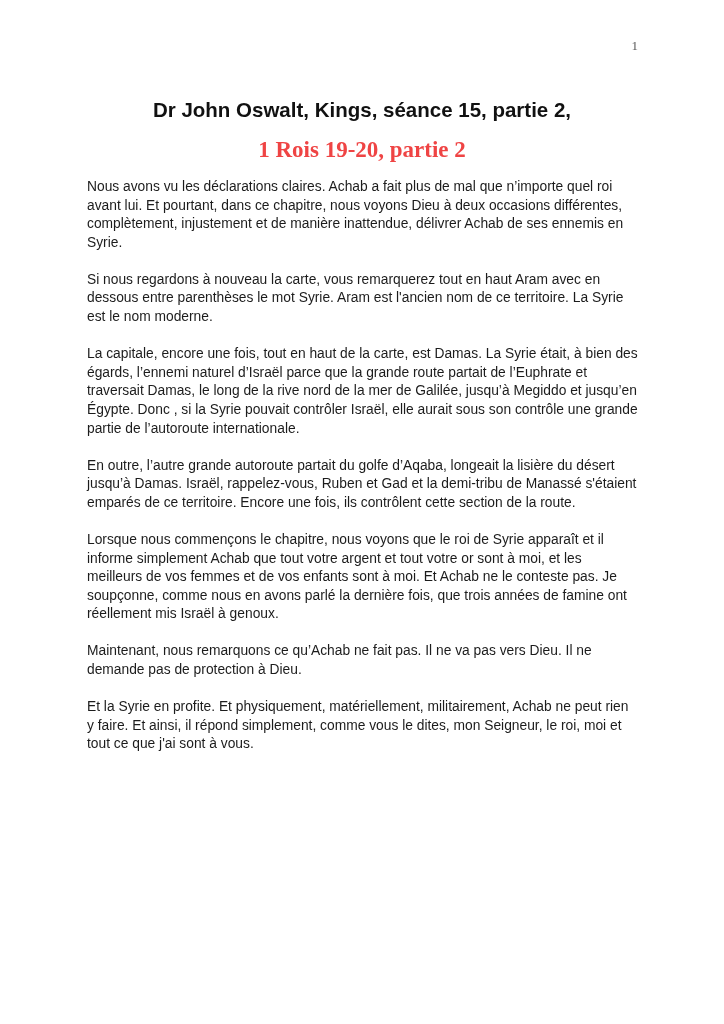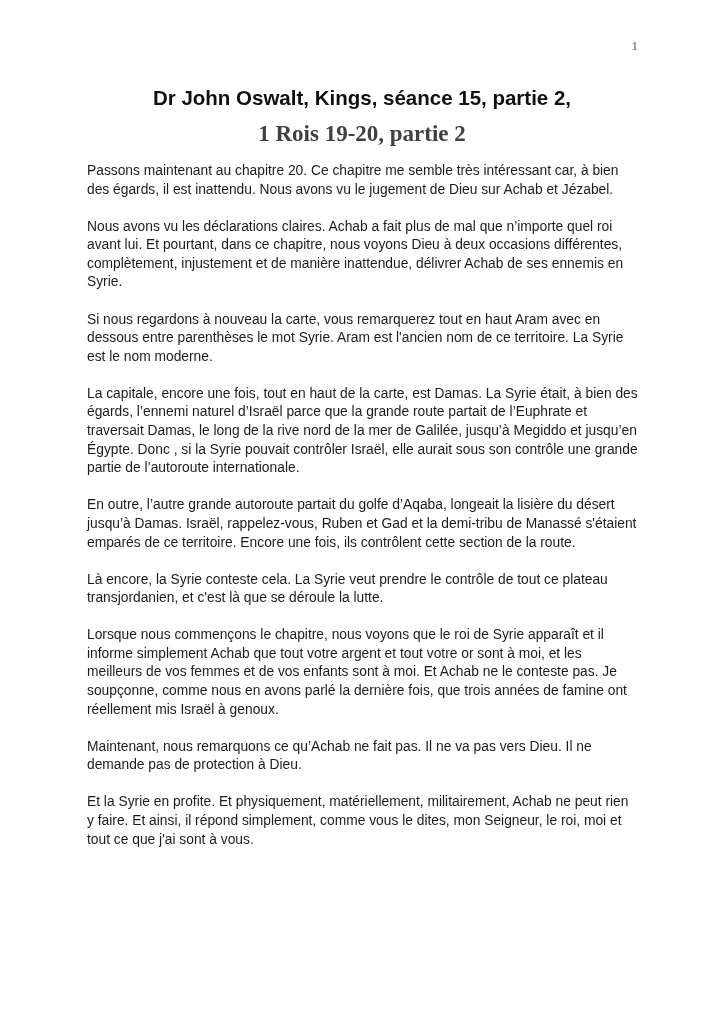--- a/index.html
+++ b/index.html
@@ -22,34 +22,34 @@
     right: 86px;
     font-family: "Liberation Serif", serif;
     font-size: 13px;
     color: #5a5a5a;
   }
   .title-block {
     padding-top: 85px;
     text-align: center;
   }
   .title-main {
-    margin: 0;
+    margin: 12px;
     font-family: "Liberation Sans", sans-serif;
     font-weight: 700;
     font-size: 20.5px;
     line-height: 26px;
     color: #111111;
   }
   .title-sub {
     margin: 8px;
     font-family: "Liberation Serif", serif;
     font-weight: 700;
     font-size: 23px;
     line-height: 29px;
-    color: #404040;
+    color: #ef4444;
   }
   .copyright {
     margin: 0;
     font-family: "Liberation Serif", serif;
     font-size: 15px;
     line-height: 19px;
     color: #222222;
   }
   .body-text {
     margin-top: 14px;
@@ -70,24 +70,22 @@
 <div class="page">
 
   <div class="page-number">1</div>
 
   <header class="title-block">
     <h1 class="title-main">Dr John Oswalt, Kings, séance 15, partie 2,</h1>
     <h2 class="title-sub">1 Rois 19-20, partie 2</h2>
   </header>
 
   <main class="body-text">
-    <p>Passons maintenant au chapitre 20. Ce chapitre me semble très intéressant car, à bien des égards, il est inattendu. Nous avons vu le jugement de Dieu sur Achab et Jézabel.</p>
     <p>Nous avons vu les déclarations claires. Achab a fait plus de mal que n’importe quel roi avant lui. Et pourtant, dans ce chapitre, nous voyons Dieu à deux occasions différentes, complètement, injustement et de manière inattendue, délivrer Achab de ses ennemis en Syrie.</p>
     <p>Si nous regardons à nouveau la carte, vous remarquerez tout en haut Aram avec en dessous entre parenthèses le mot Syrie. Aram est l'ancien nom de ce territoire. La Syrie est le nom moderne.</p>
     <p>La capitale, encore une fois, tout en haut de la carte, est Damas. La Syrie était, à bien des égards, l’ennemi naturel d’Israël parce que la grande route partait de l’Euphrate et traversait Damas, le long de la rive nord de la mer de Galilée, jusqu’à Megiddo et jusqu’en Égypte. Donc , si la Syrie pouvait contrôler Israël, elle aurait sous son contrôle une grande partie de l’autoroute internationale.</p>
     <p>En outre, l’autre grande autoroute partait du golfe d’Aqaba, longeait la lisière du désert jusqu’à Damas. Israël, rappelez-vous, Ruben et Gad et la demi-tribu de Manassé s'étaient emparés de ce territoire. Encore une fois, ils contrôlent cette section de la route.</p>
-    <p>Là encore, la Syrie conteste cela. La Syrie veut prendre le contrôle de tout ce plateau transjordanien, et c'est là que se déroule la lutte.</p>
     <p>Lorsque nous commençons le chapitre, nous voyons que le roi de Syrie apparaît et il informe simplement Achab que tout votre argent et tout votre or sont à moi, et les meilleurs de vos femmes et de vos enfants sont à moi. Et Achab ne le conteste pas. Je soupçonne, comme nous en avons parlé la dernière fois, que trois années de famine ont réellement mis Israël à genoux.</p>
     <p>Maintenant, nous remarquons ce qu’Achab ne fait pas. Il ne va pas vers Dieu. Il ne demande pas de protection à Dieu.</p>
     <p>Et la Syrie en profite. Et physiquement, matériellement, militairement, Achab ne peut rien y faire. Et ainsi, il répond simplement, comme vous le dites, mon Seigneur, le roi, moi et tout ce que j'ai sont à vous.</p>
   </main>
 
 </div>
 
 </body></html>

